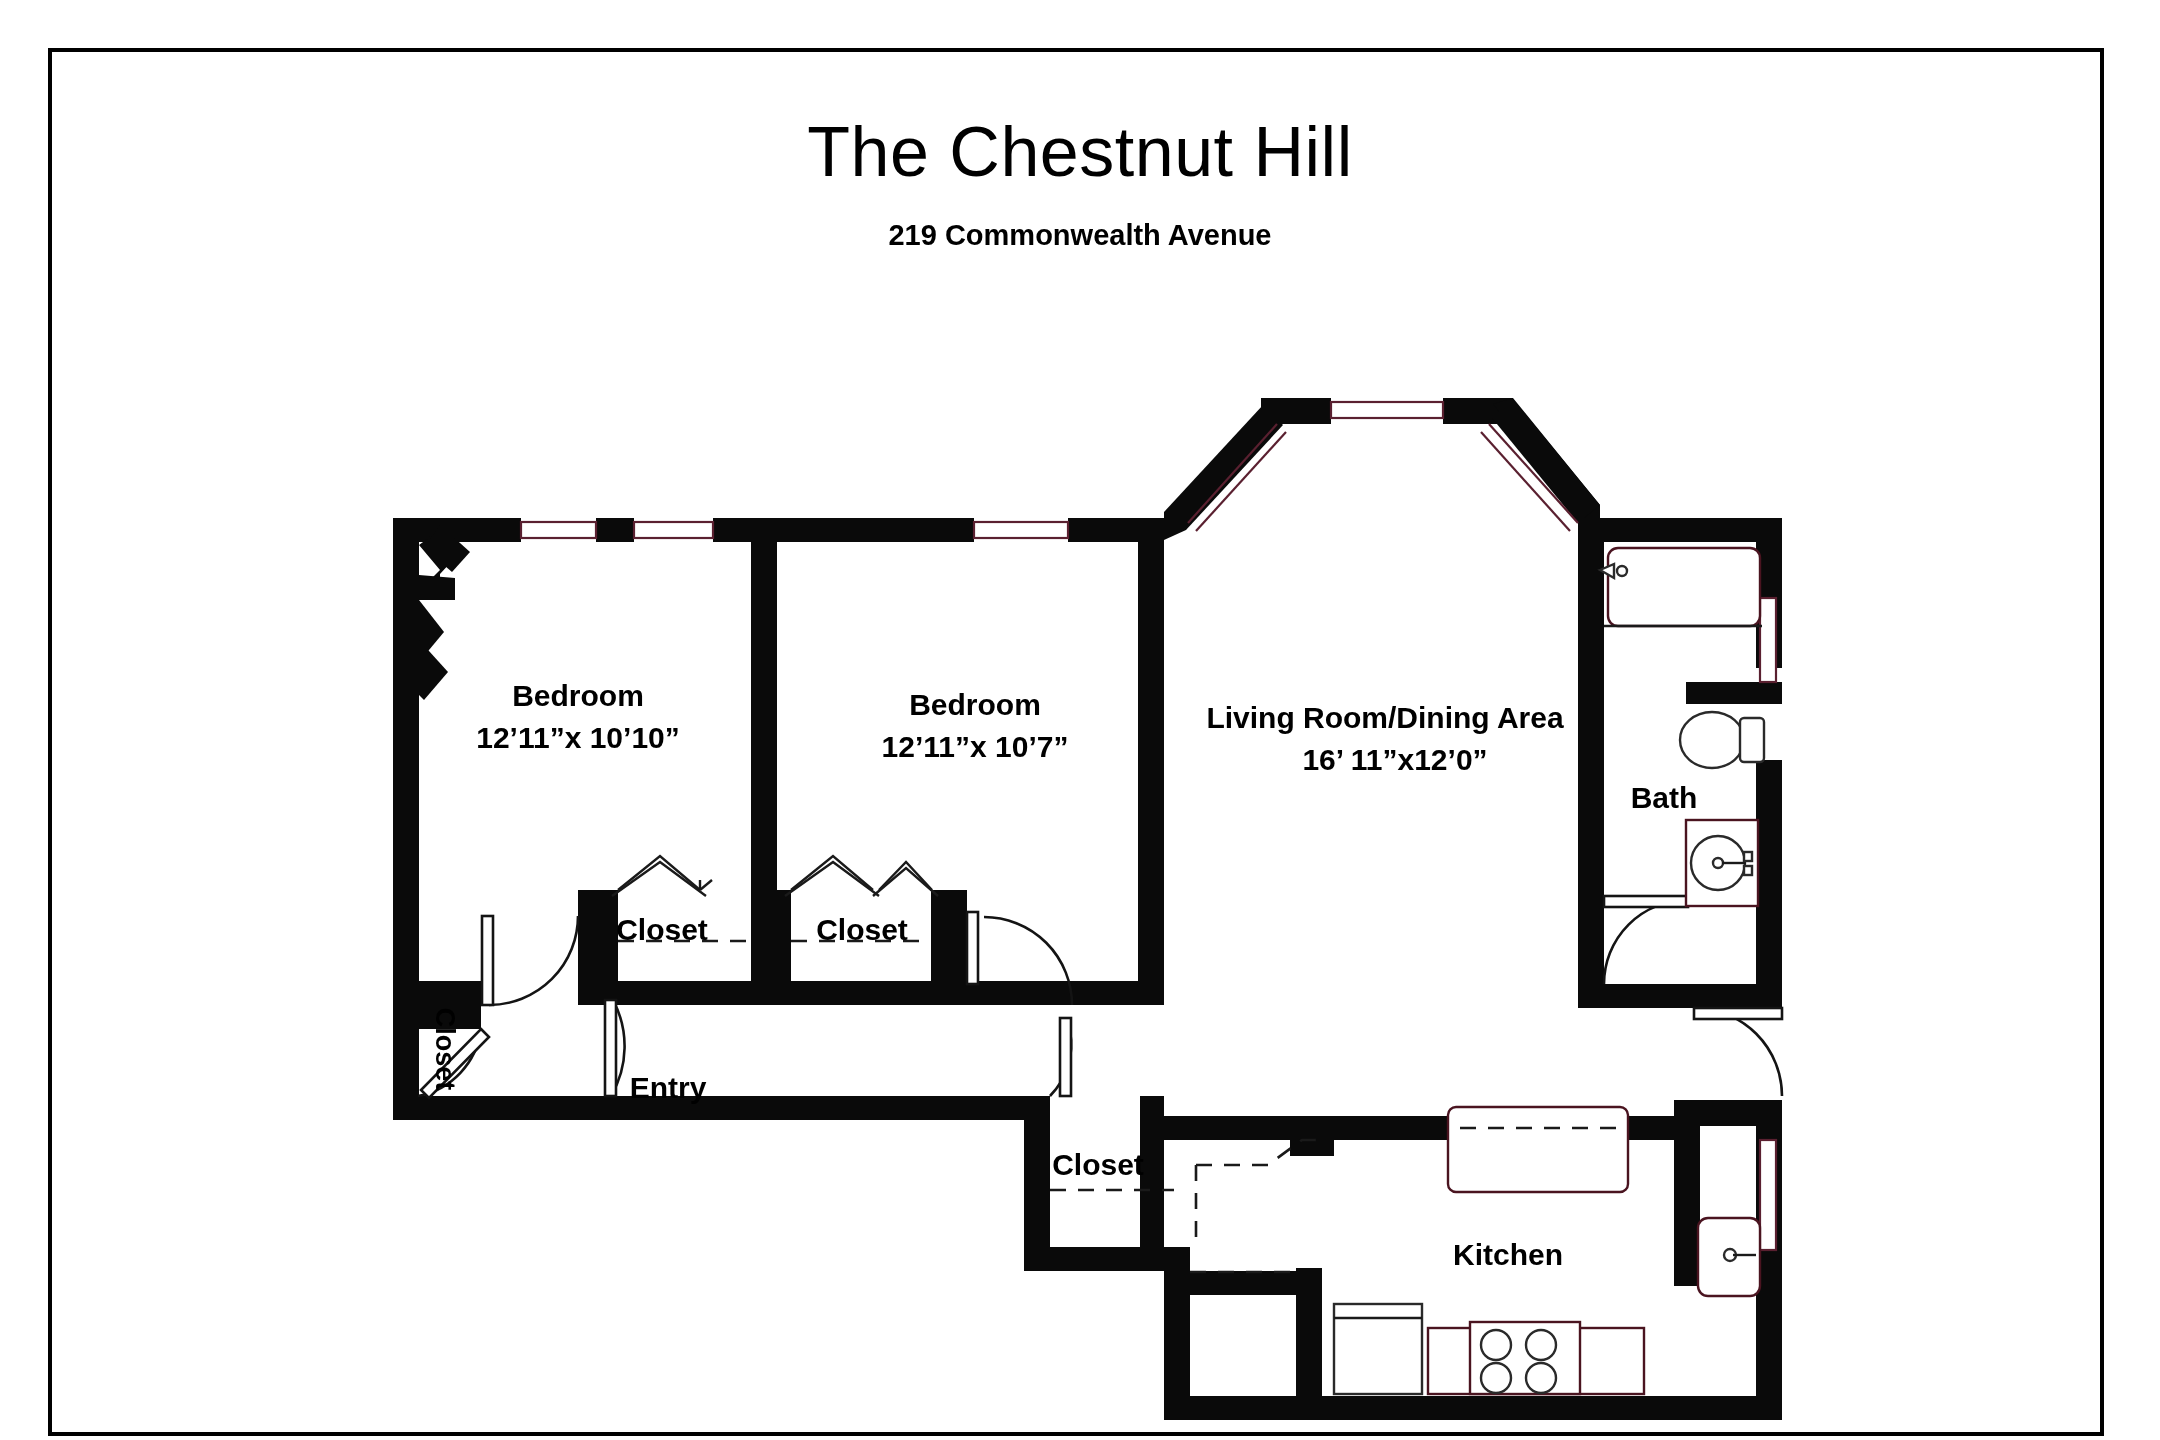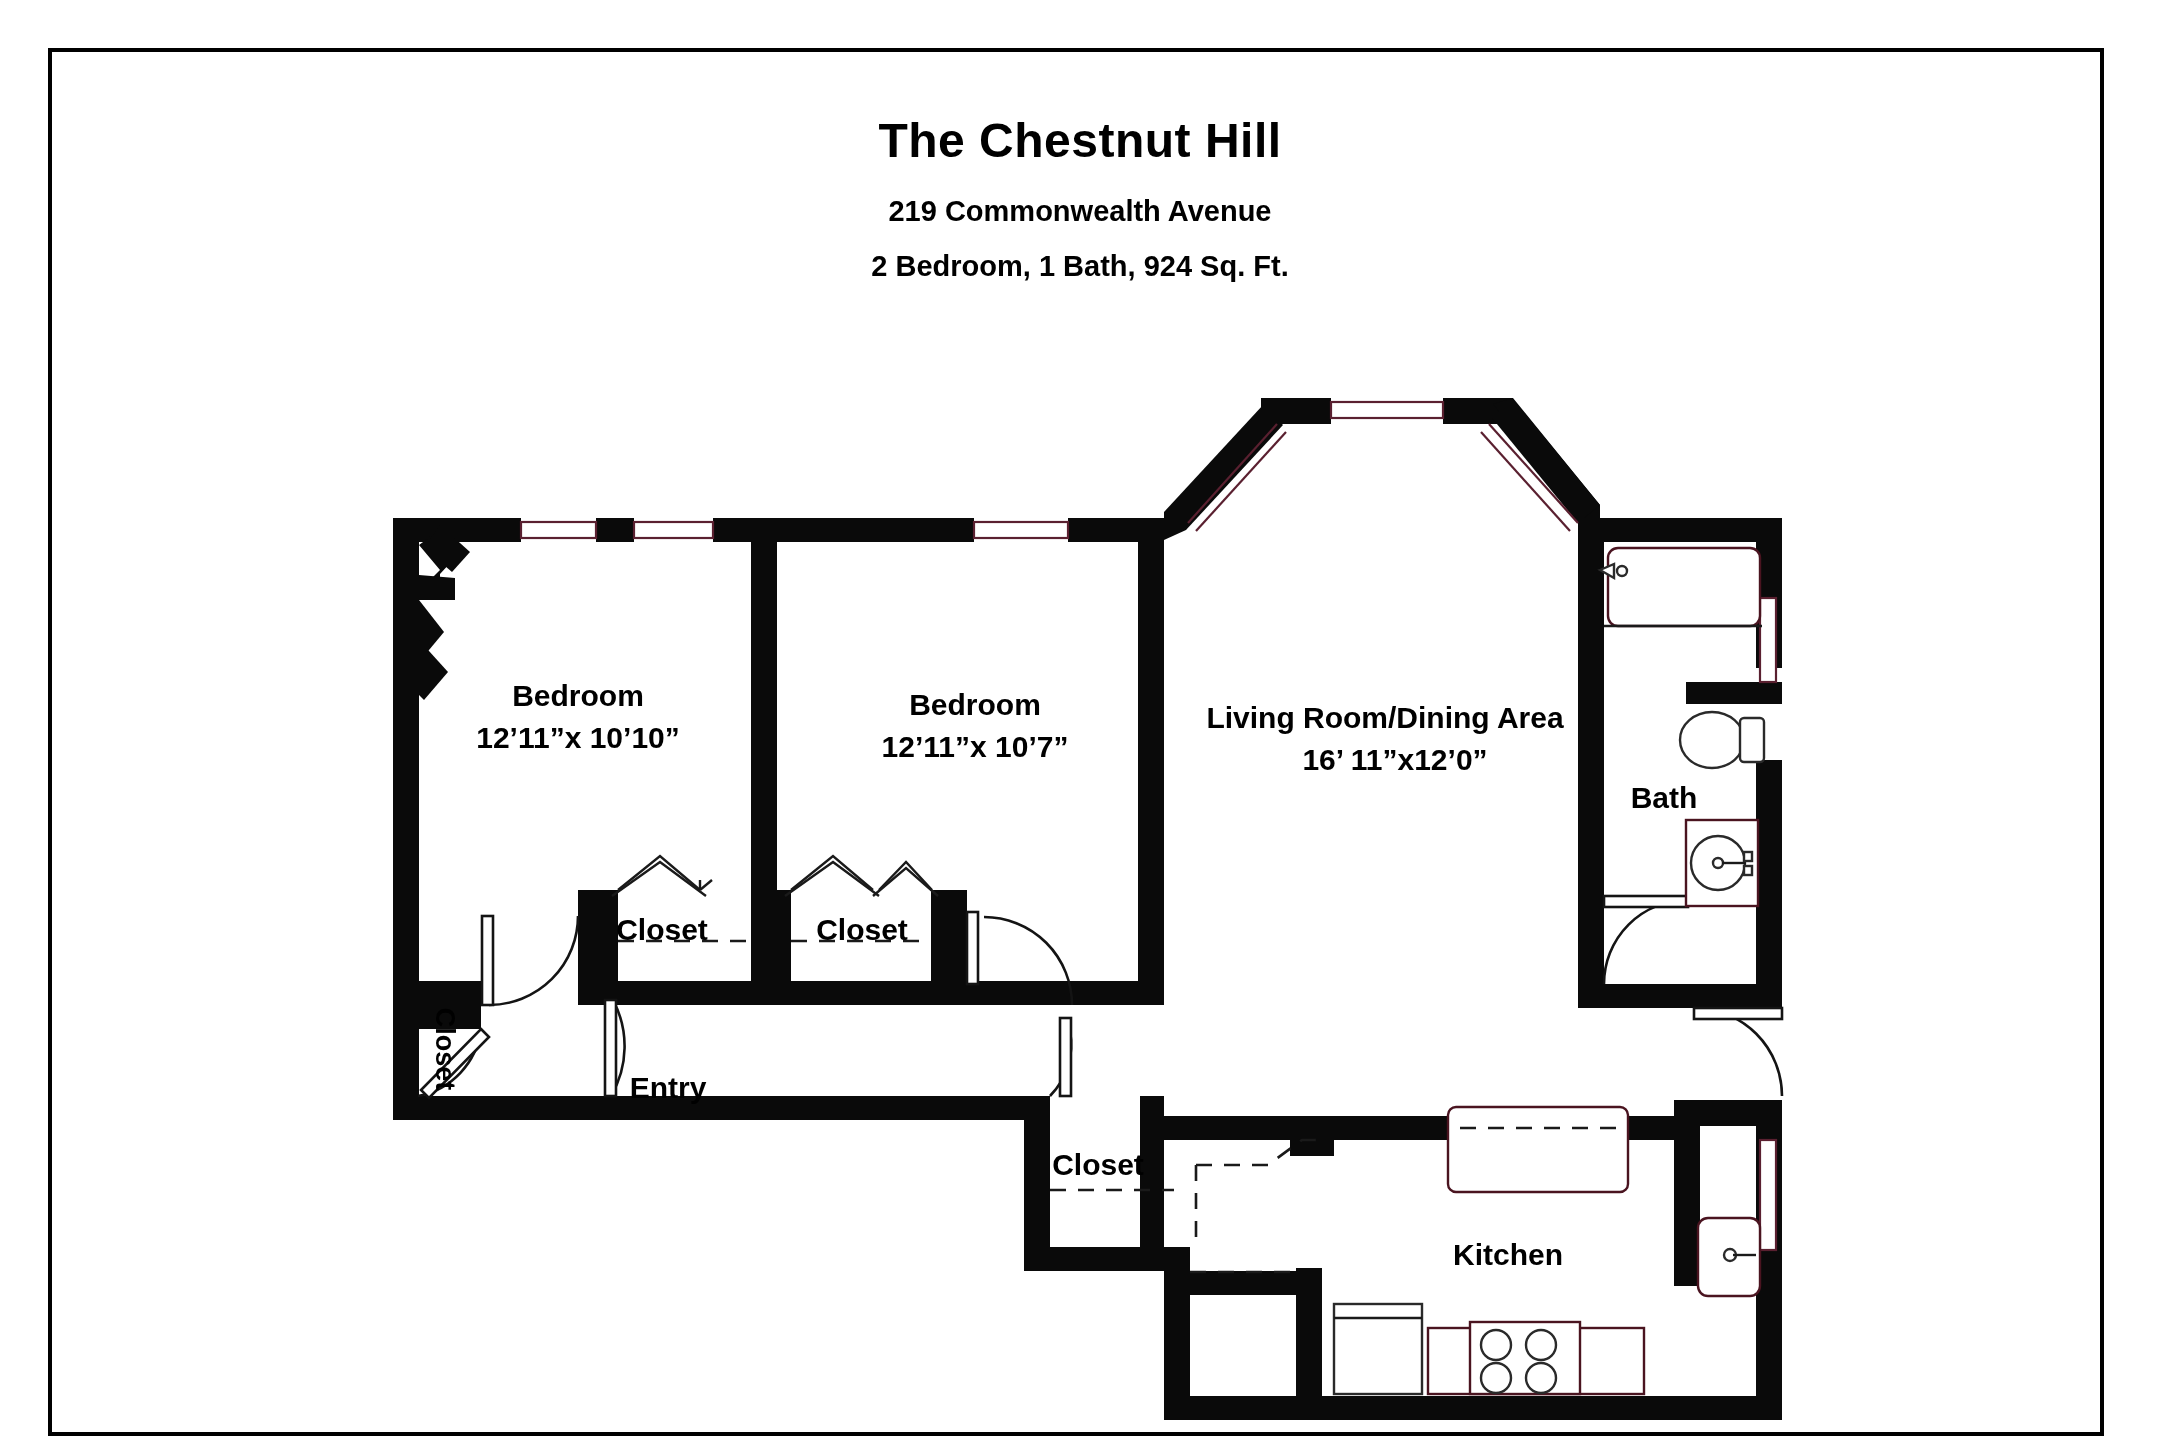--- a/index.html
+++ b/index.html
@@ -34,22 +34,22 @@
     pointer-events: none;
   }
   #header {
     position: absolute;
     left: 0;
     top: 116px;
     width: 2160px;
     text-align: center;
   }
   #plan-title {
-    font-size: 48px;
-    font-weight: bold;
+    font-size: 70px;
+    font-weight: normal;
     letter-spacing: 0.5px;
     line-height: 1.05;
     margin: 0;
   }
   .subtitle-line {
     font-size: 29px;
     font-weight: bold;
     line-height: 1.34;
     margin: 16px;
   }
@@ -84,21 +84,20 @@
 <body>
 
 <div id="page">
 
   <div id="page-border"></div>
 
   <div id="header">
     <div id="plan-title">The Chestnut Hill</div>
     <div id="subtitle-block">
       <div class="subtitle-line">219 Commonwealth Avenue</div>
-      <div class="subtitle-line">2 Bedroom, 1 Bath, 924 Sq. Ft.</div>
     </div>
   </div>
 
   <svg id="floorplan-svg" viewBox="0 0 2160 1440">
 
     <g>
 
       <rect class="wall" x="393" y="518" width="26" height="487"></rect>
 
       <rect class="wall" x="393" y="518" width="96" height="24"></rect>

